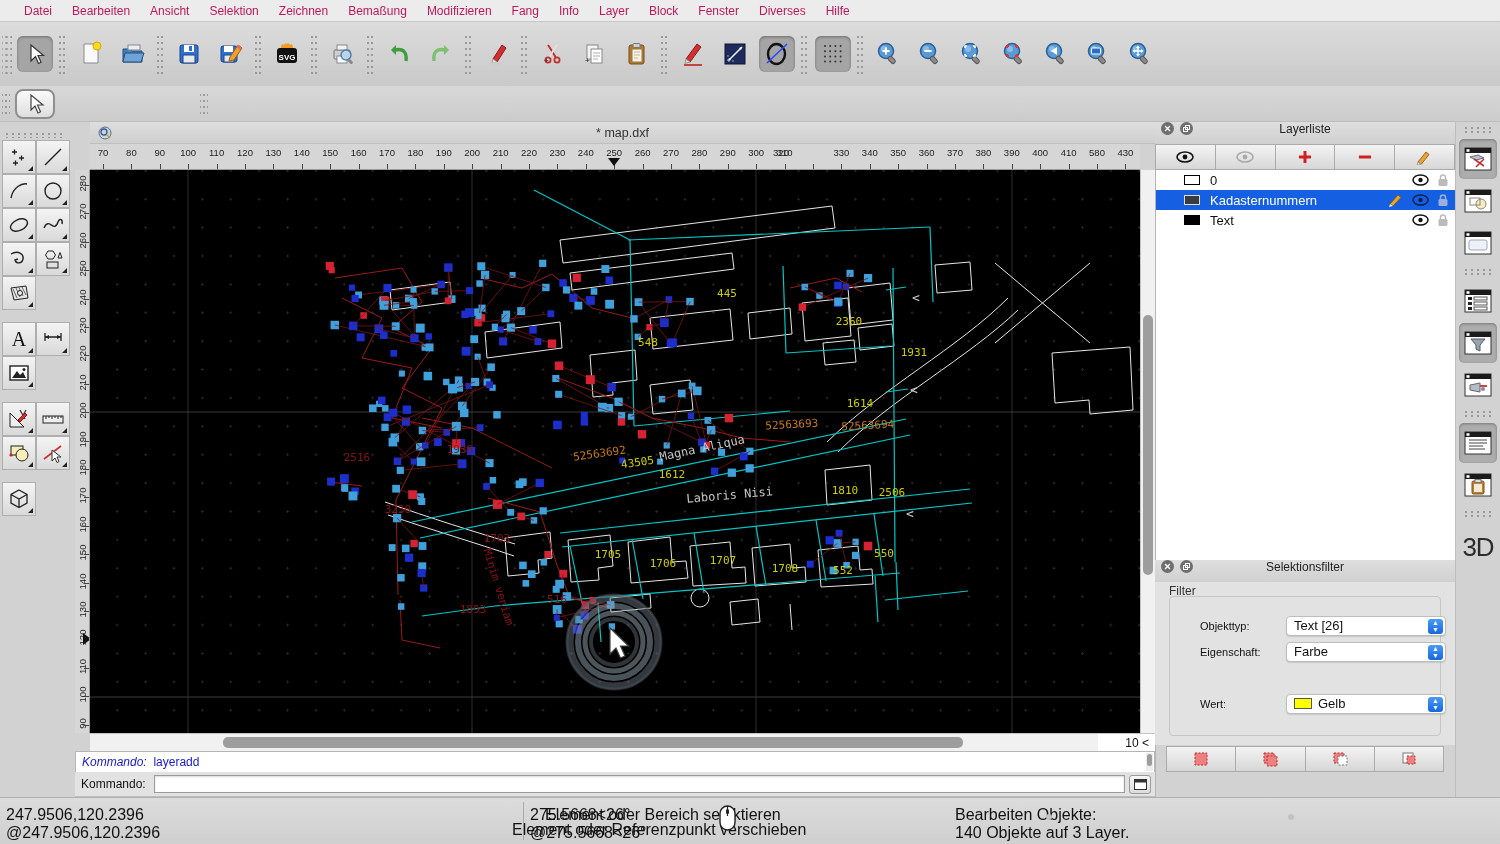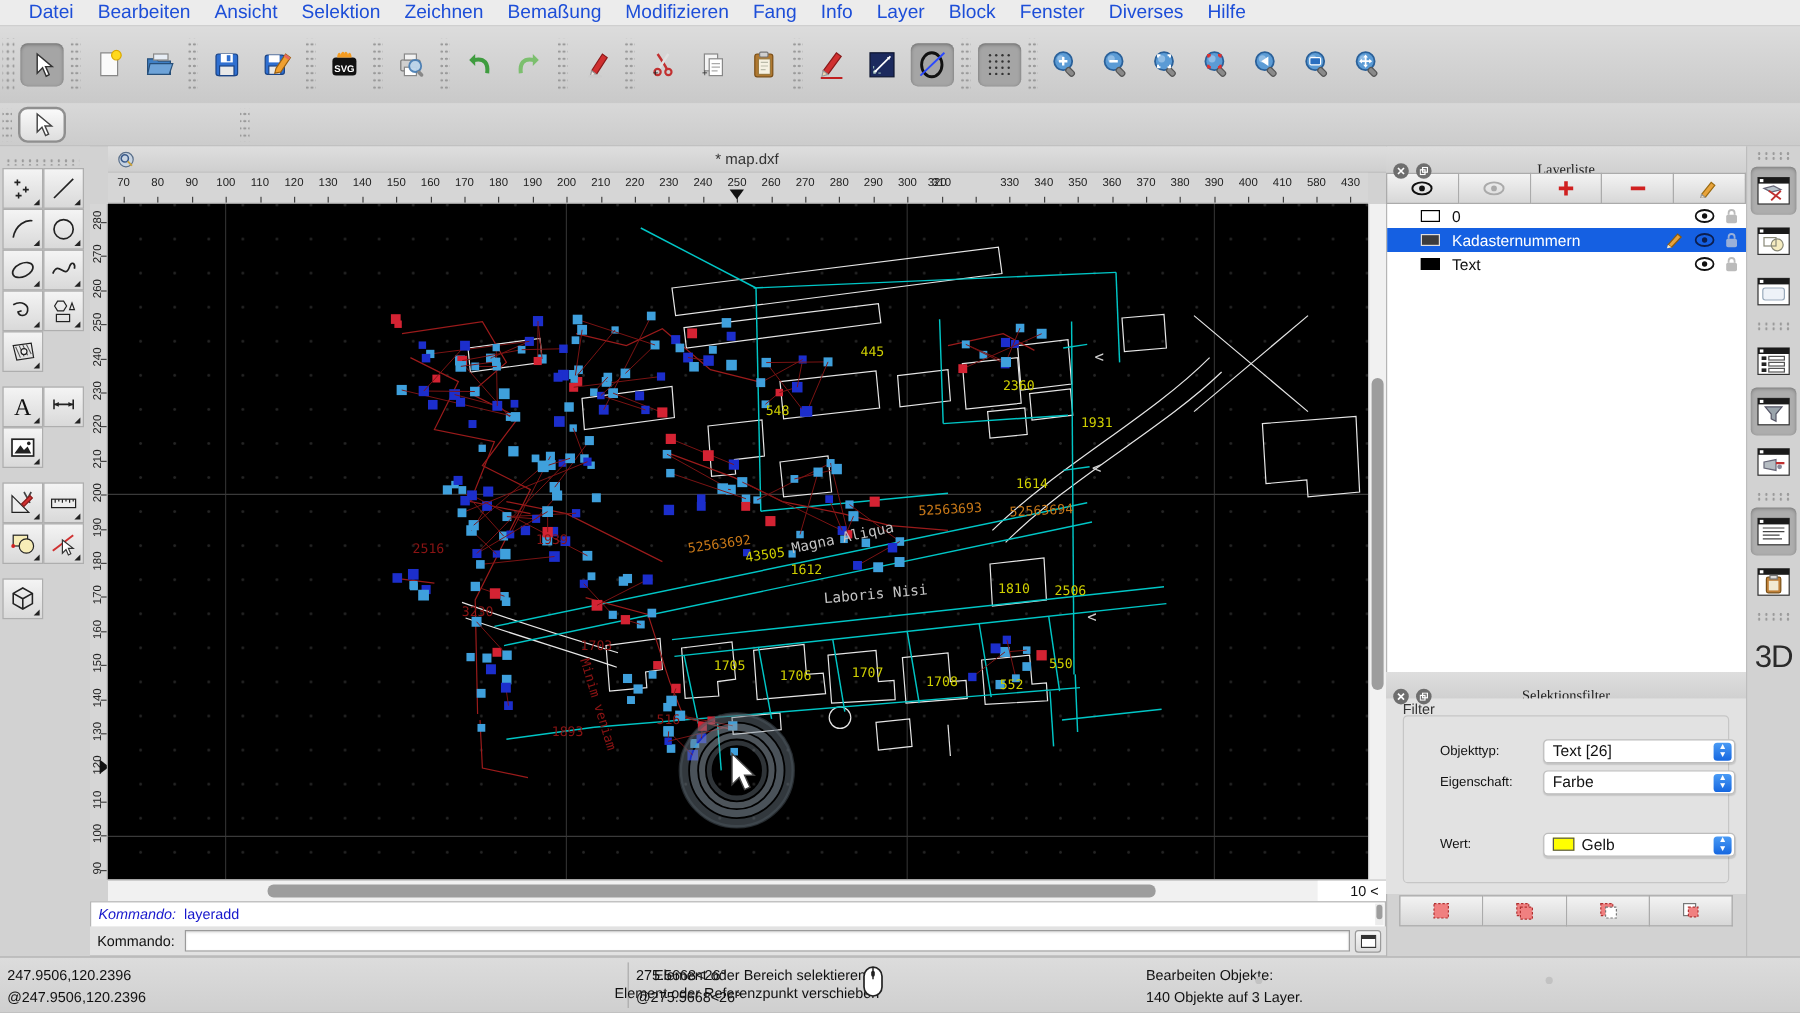--- a/index.html
+++ b/index.html
@@ -7,21 +7,21 @@
   #app {
     position:relative; width:1500px; height:844px; overflow:hidden;
     background:#d2d2d2;
     font-family:"Liberation Sans", sans-serif;
     -webkit-font-smoothing:antialiased;
   }
   
   #menubar { position:absolute; left:0; top:0; width:1500px; height:22px;
     background:#ececec; border-bottom:1px solid #c8c8c8;
     display:flex; align-items:center; padding-left:14px; gap:0; }
-  .menu-item { font-size:16px; color:#1d4ed8; padding:0 10px; cursor:default; }
+  .menu-item { font-size:12px; color:#be185d; padding:0 10px; cursor:default; }
   
   #toolbar { position:absolute; left:0; top:22px; width:1500px; height:64px;
     background:linear-gradient(#dcdcdc,#c9c9c9); display:flex; align-items:center; }
   #row2 { position:absolute; left:0; top:86px; width:1500px; height:36px;
     background:linear-gradient(#d8d8d8,#cccccc); border-bottom:1px solid #bdbdbd; }
   .tb-handle { width:10px; height:44px; margin:0 2px;
     background-image:radial-gradient(circle,#9a9a9a 1px,transparent 1.4px);
     background-size:5px 6px; background-position:2px 2px; }
   .tb-sep { width:8px; height:44px; margin:0 3px;
     background-image:radial-gradient(circle,#9a9a9a 0.9px,transparent 1.2px);
@@ -91,21 +91,21 @@
   #cmd-history .sb i { position:absolute; left:1px; top:1px; width:5px; height:12px; border-radius:3px; background:#9d9d9d; }
   #cmd-row { position:absolute; left:75px; top:772px; width:1080px; height:25px;
     background:#e2e2e2; border-bottom:1px solid #bdbdbd; display:flex; align-items:center; }
   #cmd-row label { font-size:12px; color:#111; margin:0 8px 0 6px; }
   #cmd-input { flex:1; height:18px; border:1px solid #9a9a9a; background:#fff;
     box-shadow:inset 0 1px 2px rgba(0,0,0,.15); font-size:12px; padding:0 4px; }
   #cmd-dock-btn { width:22px; height:19px; margin:0 4px; background:linear-gradient(#f7f7f7,#dcdcdc);
     border:1px solid #9a9a9a; border-radius:3px; display:flex; align-items:center; justify-content:center; }
   
   .dock-header { position:absolute; height:28px; background:linear-gradient(#dedede,#cdcdcd);
-    border-bottom:1px solid #b5b5b5; display:flex; align-items:flex-end;font-family:Liberation Serif, serif; }
+    border-bottom:1px solid #b5b5b5; display:flex; align-items:flex-start; }
   .dock-title { position:absolute; width:100%; text-align:center; font-size:12px; color:#222; }
   .hdr-ico { width:13px; height:13px; border-radius:7px; background:#6e6e6e; margin-left:6px;
     display:flex; align-items:center; justify-content:center; z-index:2; }
   #layer-header { left:1155px; top:122px; width:300px; }
   #layer-toolbar { position:absolute; left:1155px; top:144px; width:300px; height:26px; display:flex; }
   .lt-btn { flex:1; border:1px solid #ababab; border-left:none; background:linear-gradient(#f3f3f3,#d7d7d7);
     display:flex; align-items:center; justify-content:center; }
   .lt-btn:first-child { border-left:1px solid #ababab; }
   #layer-list { position:absolute; left:1155px; top:170px; width:300px; height:390px; background:#fff;
     border-left:1px solid #b5b5b5; }
@@ -135,21 +135,21 @@
   
   #right-bar { position:absolute; left:1455px; top:122px; width:45px; height:675px;
     background:#d2d2d2; border-left:1px solid #bdbdbd; display:flex; flex-direction:column; align-items:center; }
   #right-bar .hdots { width:30px; height:8px; margin:4px 0;
     background-image:radial-gradient(circle,#9a9a9a 0.9px,transparent 1.2px); background-size:6px 4px; }
   .rb-btn { width:38px; height:40px; display:flex; align-items:center; justify-content:center; border-radius:5px; margin:1px 0; }
   .rb-btn.pressed { background:#adadad; box-shadow:inset 0 1px 3px rgba(0,0,0,.3); }
   #rb-3d { font-size:26px; color:#2b2b2b; font-family:"Liberation Sans",sans-serif; letter-spacing:-1px; margin-top:10px; }
   
   #statusbar { position:absolute; left:0; top:797px; width:1500px; height:47px;
-    background:linear-gradient(#dcdcdc,#cfcfcf); border-top:1px solid #b0b0b0; font-size:12px; color:#111; }
+    background:linear-gradient(#dcdcdc,#cfcfcf); border-top:1px solid #b0b0b0; font-size:16px; color:#111; }
   .st-line { position:absolute; white-space:pre; }
   #st-div { position:absolute; left:523px; top:4px; width:1px; height:38px; background:#aaa; }
   .st-dot { position:absolute; width:6px; height:6px; border-radius:3px; background:#c2c2c2; }
 </style>
 </head>
 <body>
 
 <div id="app">
 
   <div id="menubar">

